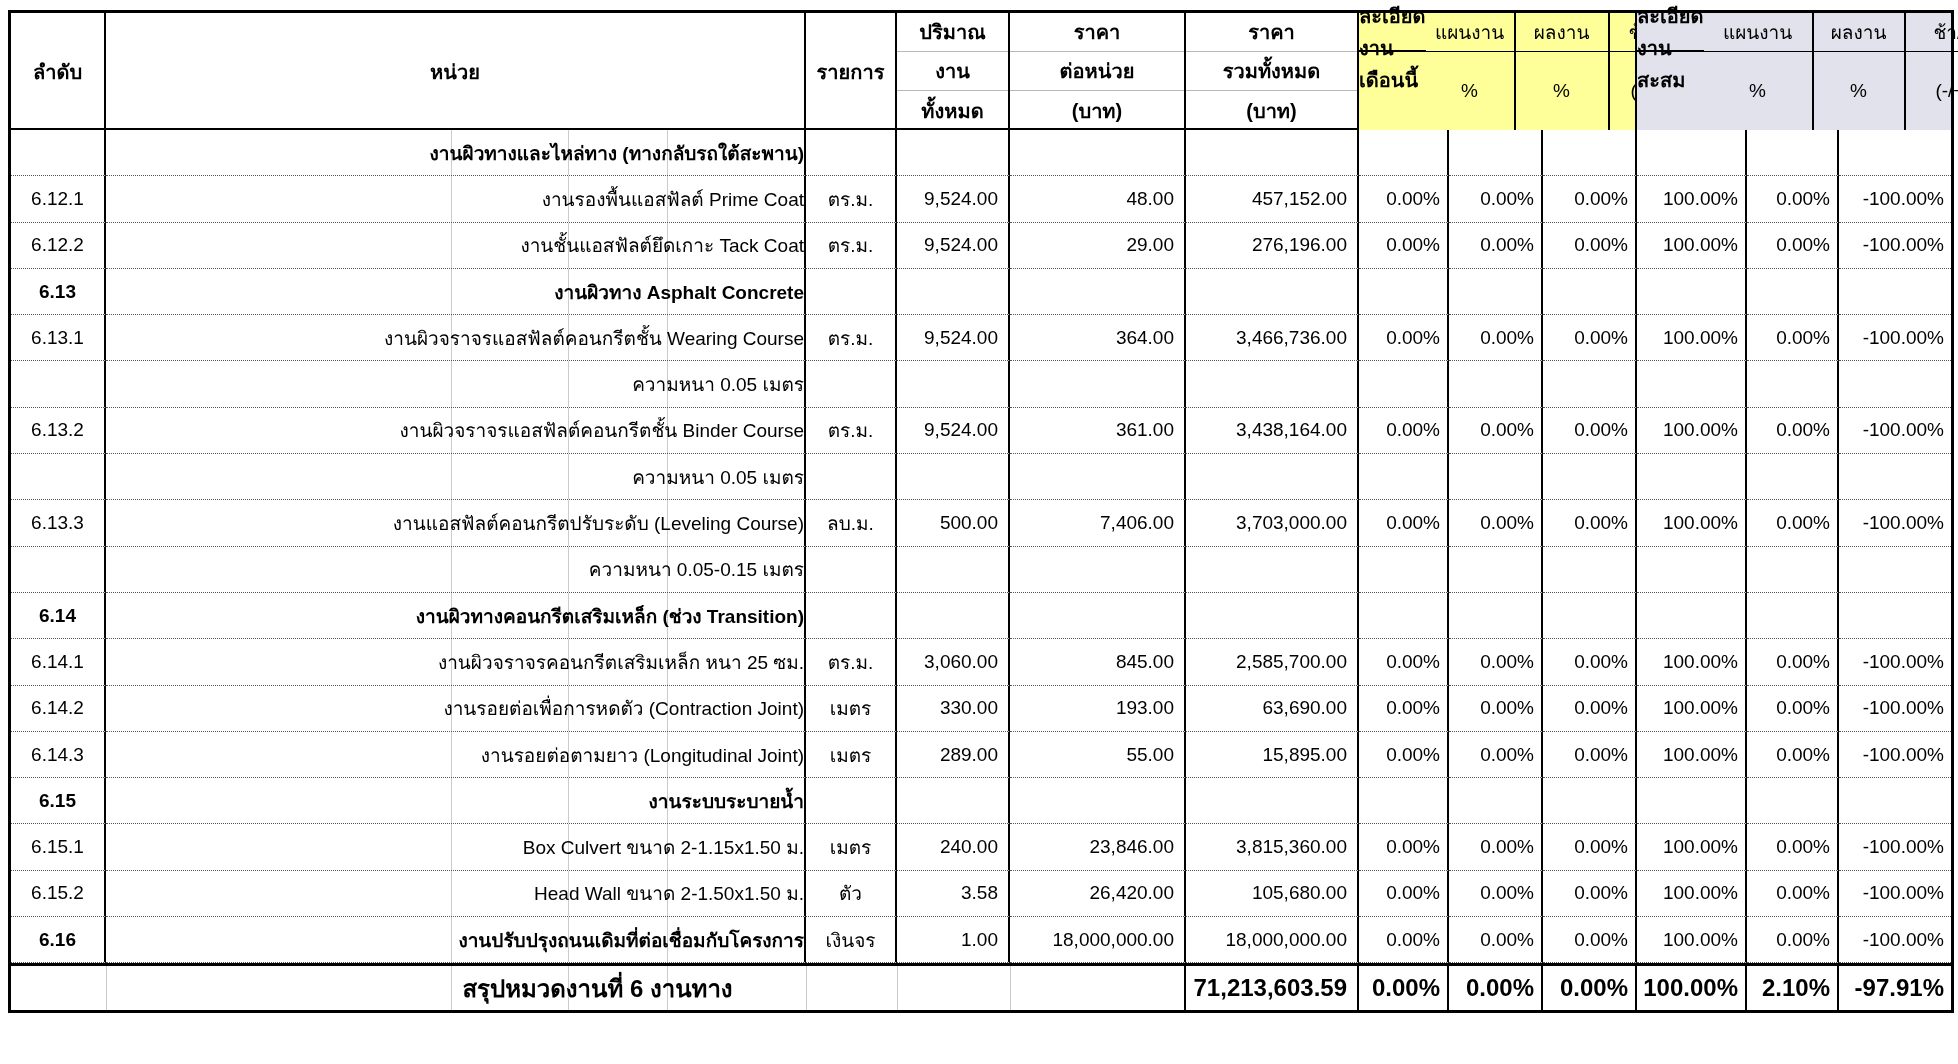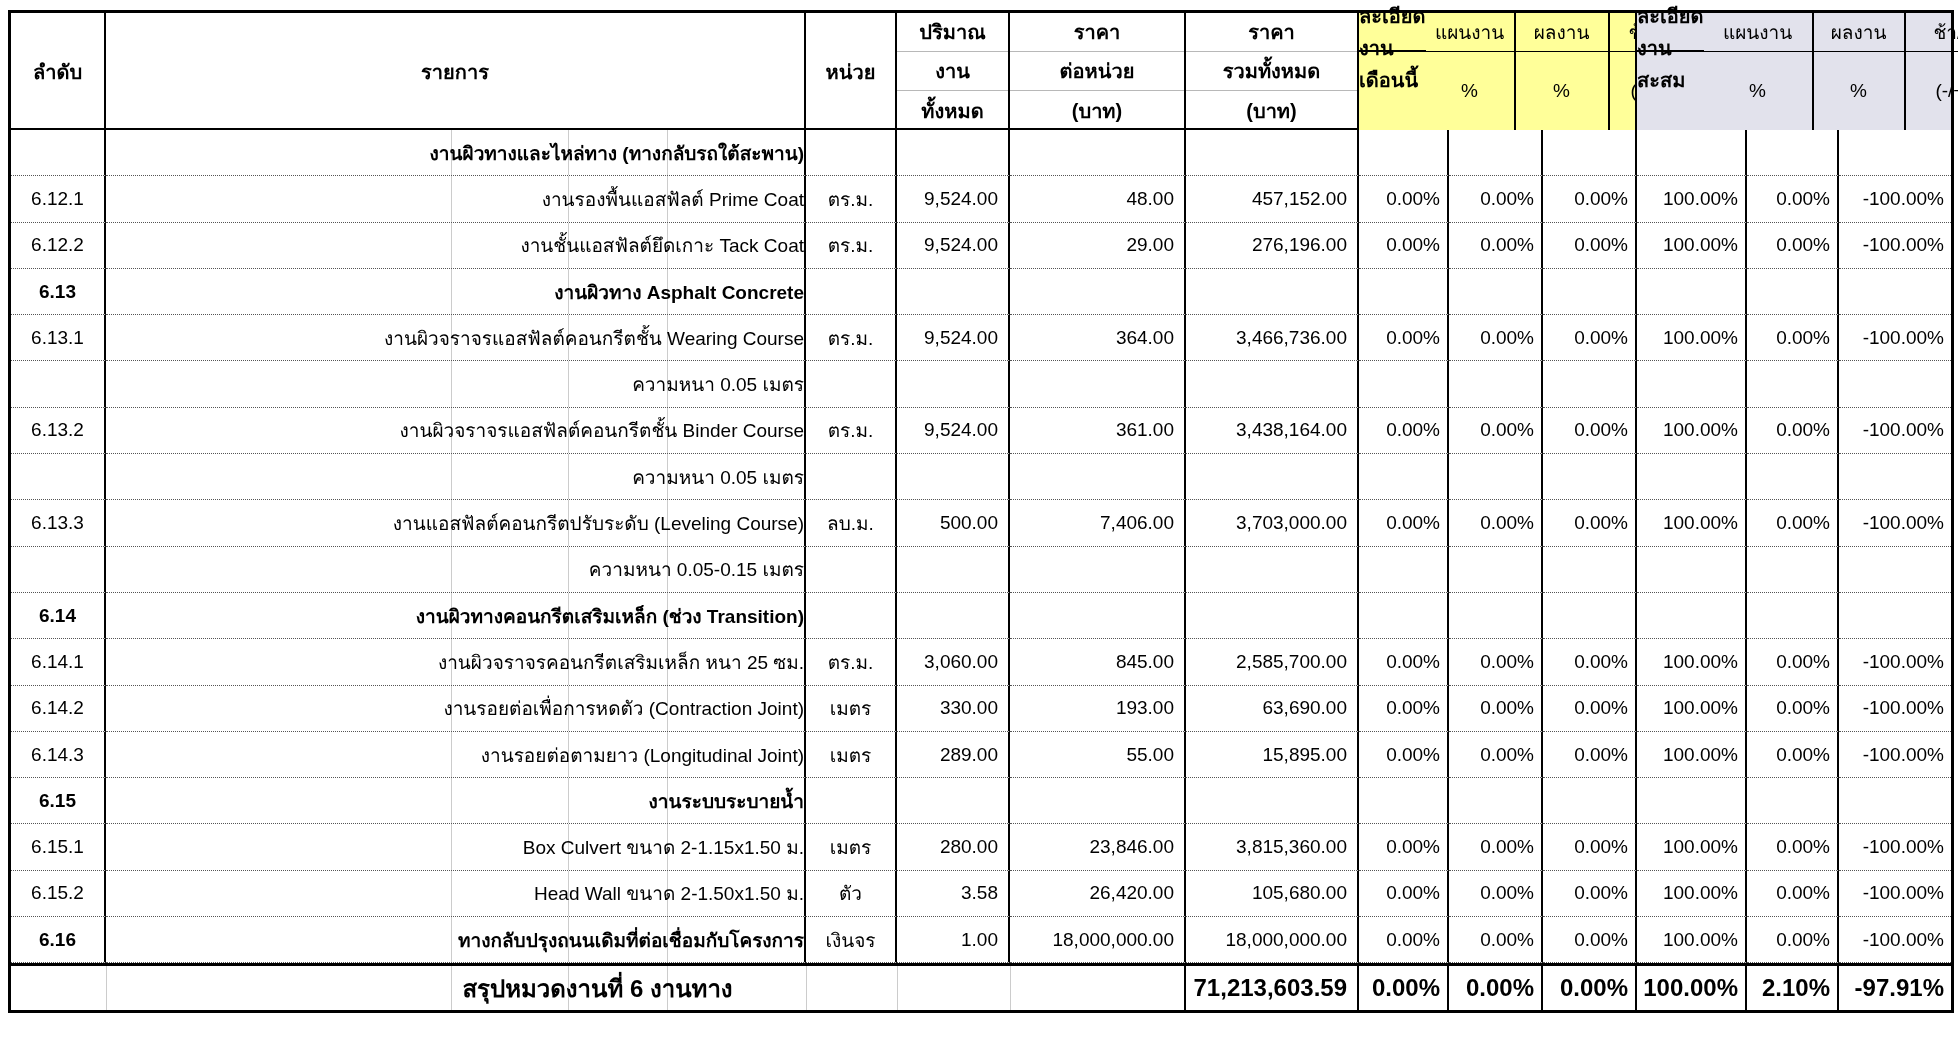--- a/index.html
+++ b/index.html
@@ -49,22 +49,22 @@
   .summary .cpct{border-right:2px solid #000}
   .summary .cpct:last-child{border-right:none}
 </style>
 </head>
 <body>
 
 <div class="sheet">
 
   <div class="gridrow header">
     <div class="hc">ลำดับ</div>
+    <div class="hc">หน่วย</div>
     <div class="hc">รายการ</div>
-    <div class="hc">หน่วย</div>
     <div class="hc stack">
       <div>ปริมาณ</div>
       <div>งาน</div>
       <div>ทั้งหมด</div>
     </div>
     <div class="hc stack">
       <div>ราคา</div>
       <div>ต่อหน่วย</div>
       <div>(บาท)</div>
     </div>
@@ -397,21 +397,21 @@
   </div>
       <div class="gridrow row">
     <div class="c cno">6.15.1</div>
     <div class="c citem">
       <i class="gl" style="left:345px"></i>
           <i class="gl" style="left:462px"></i>
           <i class="gl" style="left:561px"></i>
       <span class="itxt">Box Culvert ขนาด 2-1.15x1.50 ม.</span>
     </div>
     <div class="c cunit">เมตร</div>
-    <div class="c cnum">280.00</div>
+    <div class="c cnum">240.00</div>
     <div class="c cnum">23,846.00</div>
     <div class="c cnum">3,815,360.00</div>
     <div class="c cpct">0.00%</div>
     <div class="c cpct">0.00%</div>
     <div class="c cpct">0.00%</div>
     <div class="c cpct">100.00%</div>
     <div class="c cpct">0.00%</div>
     <div class="c cpct">-100.00%</div>
   </div>
       <div class="gridrow row">
@@ -432,21 +432,21 @@
     <div class="c cpct">100.00%</div>
     <div class="c cpct">0.00%</div>
     <div class="c cpct">-100.00%</div>
   </div>
       <div class="gridrow row bold">
     <div class="c cno">6.16</div>
     <div class="c citem">
       <i class="gl" style="left:345px"></i>
           <i class="gl" style="left:462px"></i>
           <i class="gl" style="left:561px"></i>
-      <span class="itxt">ทางกลับปรุงถนนเดิมที่ต่อเชื่อมกับโครงการ</span>
+      <span class="itxt">งานปรับปรุงถนนเดิมที่ต่อเชื่อมกับโครงการ</span>
     </div>
     <div class="c cunit">เงินจร</div>
     <div class="c cnum">1.00</div>
     <div class="c cnum">18,000,000.00</div>
     <div class="c cnum">18,000,000.00</div>
     <div class="c cpct">0.00%</div>
     <div class="c cpct">0.00%</div>
     <div class="c cpct">0.00%</div>
     <div class="c cpct">100.00%</div>
     <div class="c cpct">0.00%</div>

